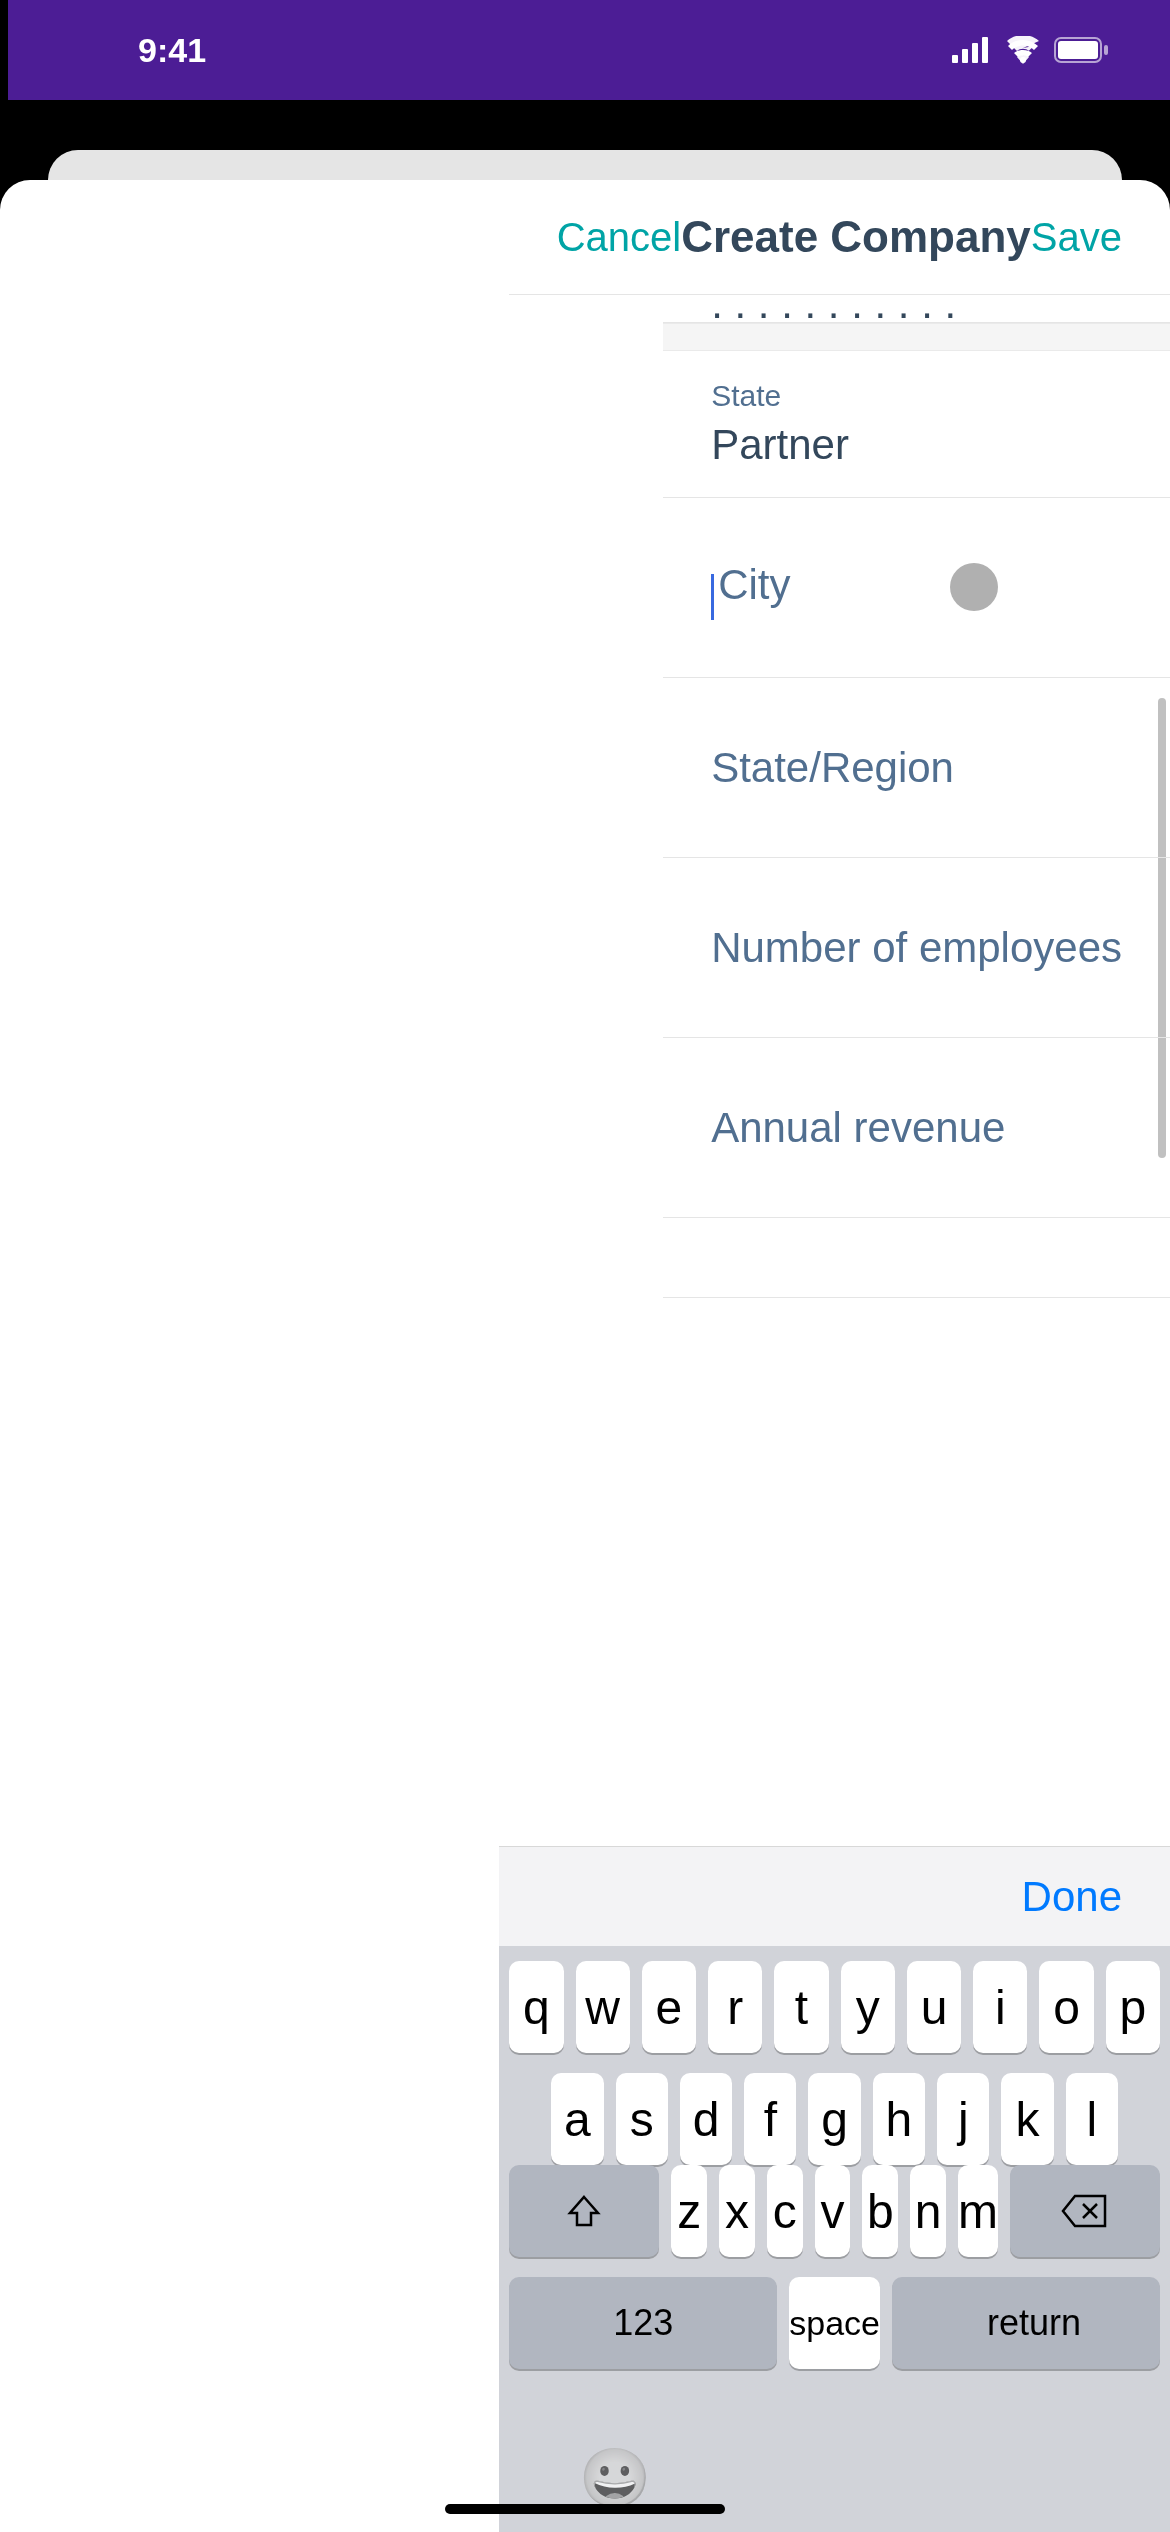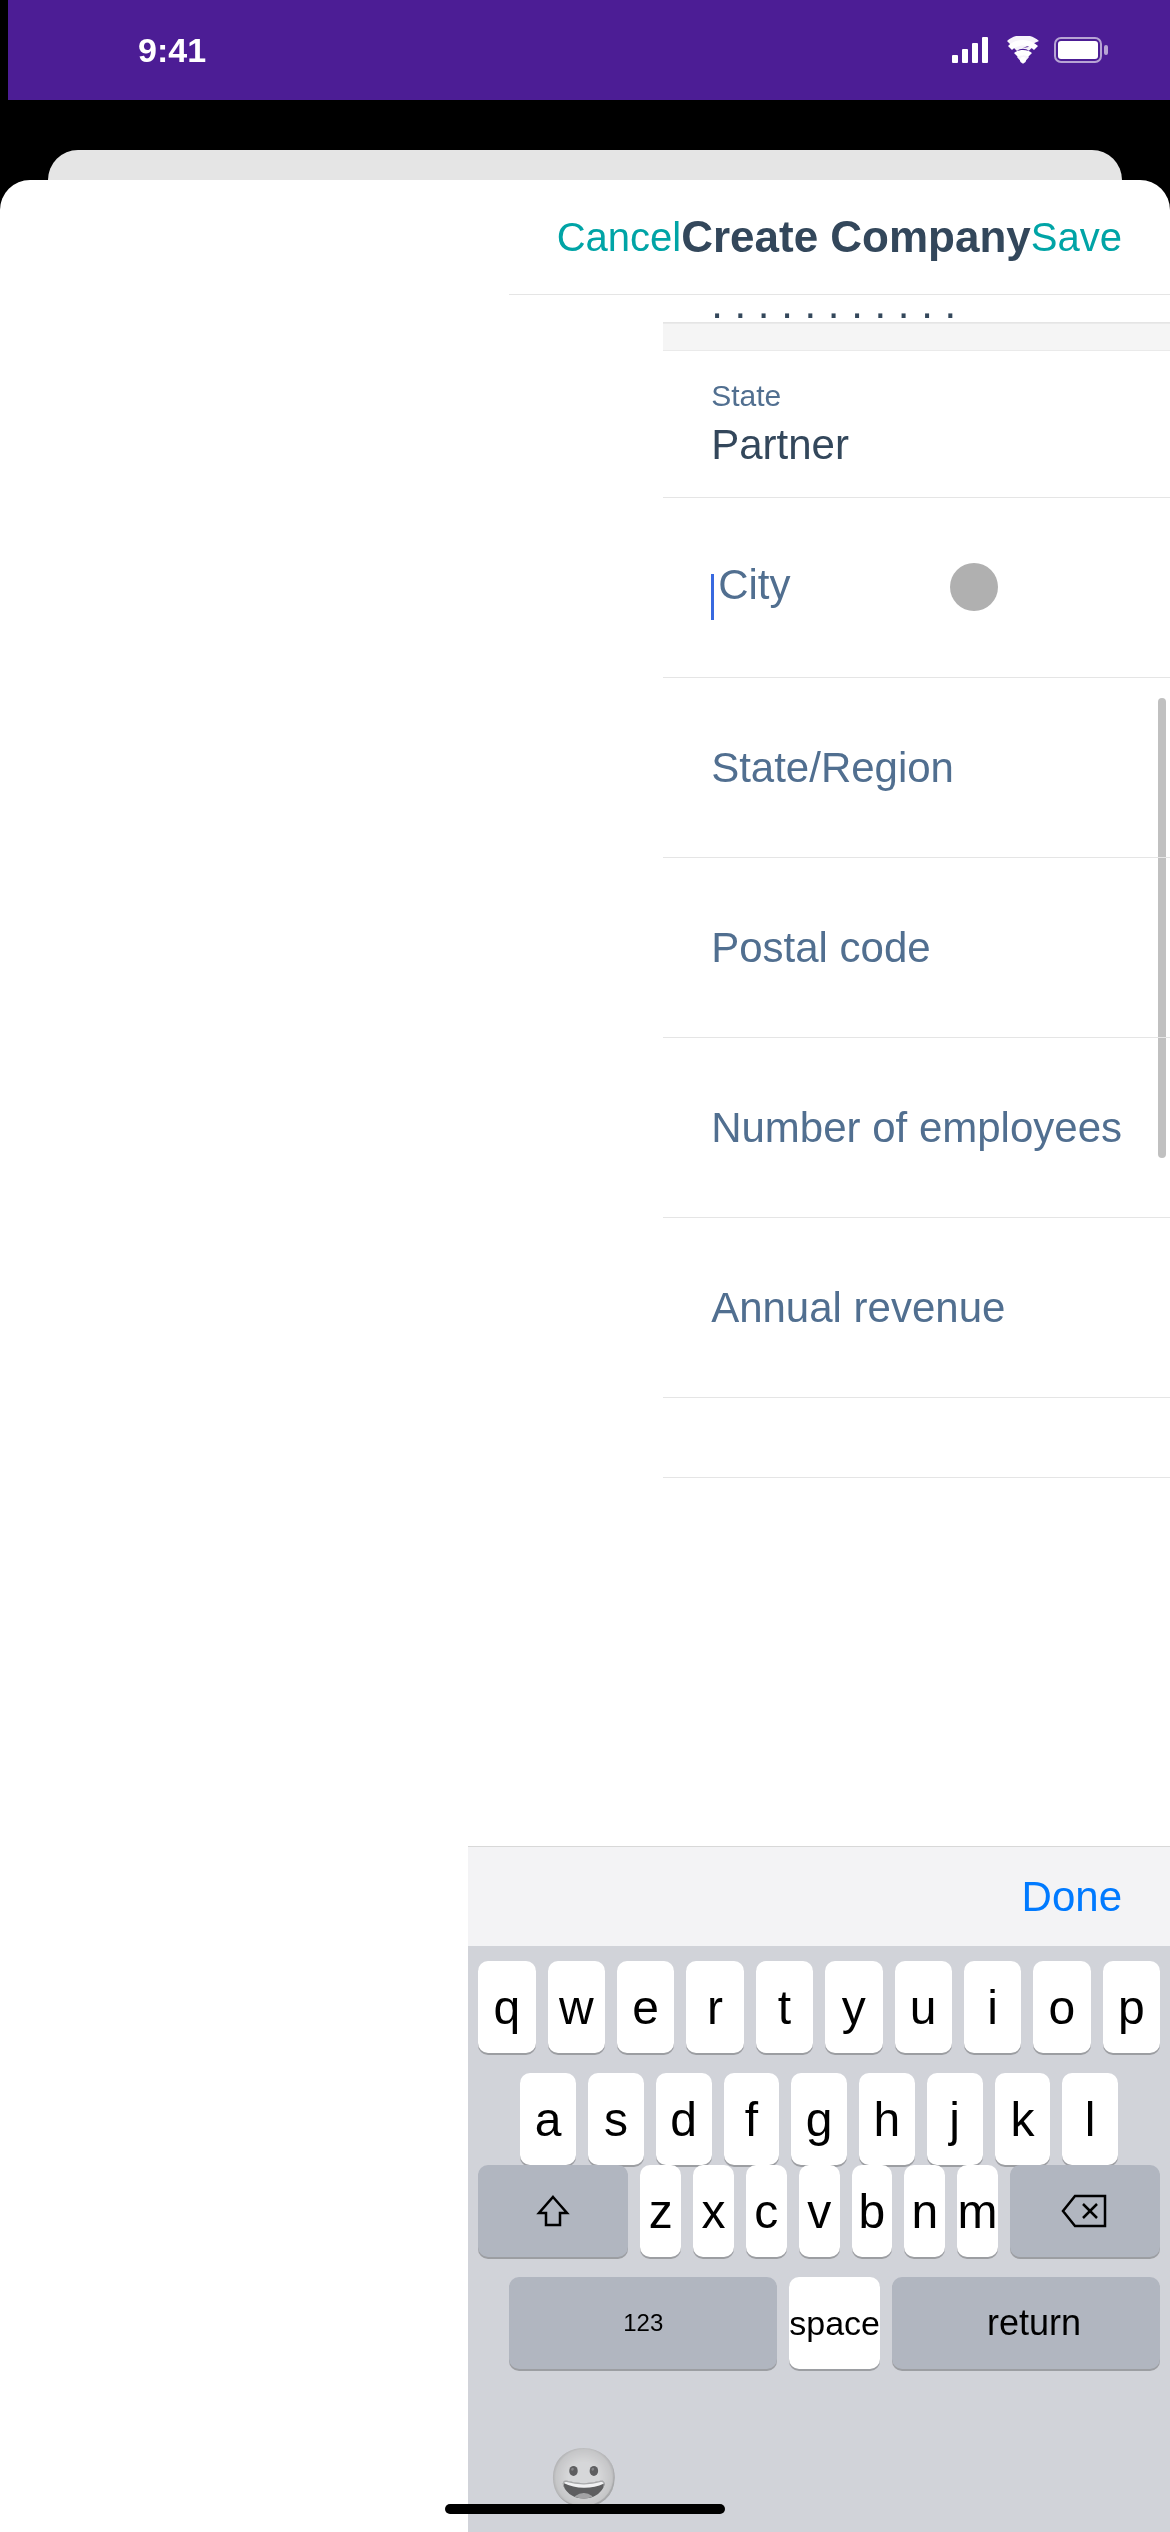--- a/index.html
+++ b/index.html
@@ -163,21 +163,21 @@
       color: #000;
       display: flex;
       align-items: center;
       justify-content: center;
       flex: 1;
       height: 92px;
       border: none;
     }
     .kb-key.special { background: #b1b6c0; }
     .kb-key.shift, .kb-key.backspace { flex: 0 0 150px; }
-    .kb-key.num { flex: 0 0 268px; font-size: 24px; margin-left: 31px; }
+    .kb-key.num { flex: 0 0 268px; font-size: 36px; }
     .kb-key.space { flex: 1; font-size: 34px; }
     .kb-key.return { flex: 0 0 268px; font-size: 36px; padding-left: 16px; }
     
     .kb-bottom {
       display: flex;
       justify-content: space-between;
       align-items: center;
       padding: 40px 80px 20px;
     }
     .emoji-btn { font-size: 58px; filter: grayscale(100%); opacity: 0.7; background: none; border: none; }
@@ -249,23 +249,20 @@
         <div class="touch-dot"></div>
       </div>
     </div>
 
     <div style="position:relative;">
       <div class="scroll-indicator"></div>
       <div class="form-row tall">
         <div class="form-placeholder">State/Region</div>
       </div>
       <div class="form-row tall">
-        <div class="form-placeholder">Postal code</div>
-      </div>
-      <div class="form-row tall">
         <div class="form-placeholder">Number of employees</div>
       </div>
       <div class="form-row tall">
         <div class="form-placeholder">Annual revenue</div>
       </div>
       <div class="form-row" style="min-height:80px"></div>
     </div>
   </div>
 
   <div class="keyboard-area">

